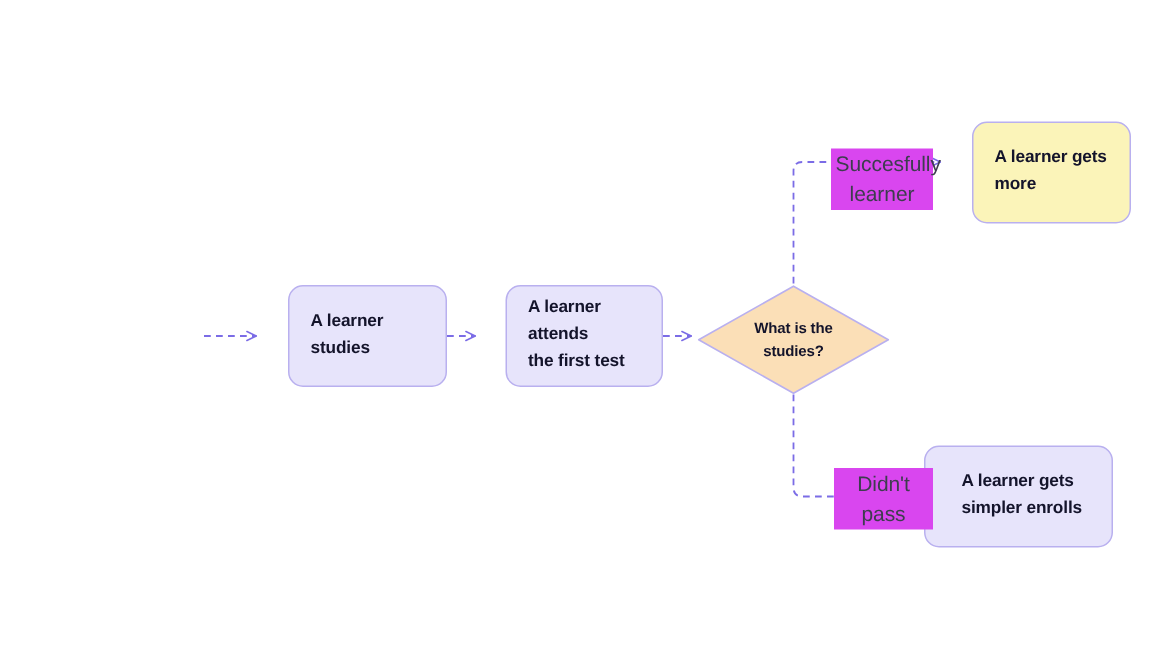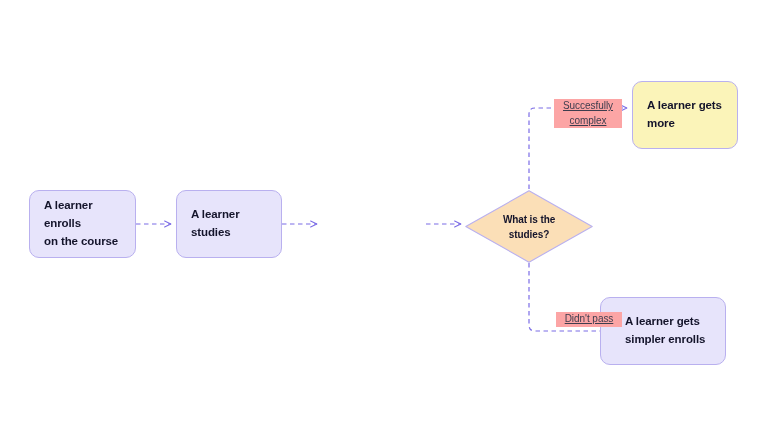--- a/index.html
+++ b/index.html
@@ -29,20 +29,21 @@
     pointer-events: none;
   }
   .node {
     position: absolute;
     box-sizing: border-box;
     display: flex;
     align-items: center;
     border-radius: 10px;
     border: 1px solid #b9b0ef;
     padding: 0 14px;
+    margin-left: 16px;
   }
   .node .node-label {
     font-size: 11.5px;
     font-weight: bold;
     color: #14142b;
     line-height: 1.55;
     letter-spacing: -0.1px;
   }
   .node-process {
     background: #e7e4fb;
@@ -68,28 +69,27 @@
     position: relative;
     font-size: 10px;
     font-weight: bold;
     color: #14142b;
     line-height: 1.5;
     text-align: center;
     letter-spacing: -0.1px;
   }
   .edge-label {
     position: absolute;
-    font-size: 10px;
+    font-size: 14px;
     color: #3d3d4e;
     line-height: 1.45;
     text-align: center;
-    background: #fca5a5;
+    background: #d946ef;
     padding: 0 3px;
     letter-spacing: -0.05px;
-    text-decoration: underline;
   }
 </style>
 </head>
 <body>
 
 <div id="canvas">
 
   <svg class="edges" viewBox="0 0 768 446" width="768" height="446">
     <defs>
       <marker id="arrowOpen" viewBox="0 0 10 10" refX="8.6" refY="5" markerWidth="7" markerHeight="7" orient="auto-start-reverse">
@@ -104,33 +104,33 @@
       <path d="M 282 224 L 317 224" marker-end="url(#arrowOpen)"></path>
 
       <path d="M 426 224 L 461 224" marker-end="url(#arrowOpen)"></path>
 
       <path d="M 529 189 L 529 114 Q 529 108 535 108 L 627 108" marker-end="url(#arrowOpen)"></path>
 
       <path d="M 529 263 L 529 325 Q 529 331 535 331 L 627 331" marker-end="url(#arrowOpen)"></path>
     </g>
   </svg>
 
-  <div class="node node-process" style="left:29px; top:190px; width:107px; height:68px;">
-    <div class="node-label">
-      <span>A learner enrolls</span><br>
-      <span>on the course</span>
-    </div>
-  </div>
 
   <div class="node node-process" style="left:176px; top:190px; width:106px; height:68px;justify-content:flex-end;">
     <div class="node-label">
       <span>A learner studies</span>
     </div>
   </div>
 
+  <div class="node node-process" style="left:321px; top:190px; width:105px; height:68px;">
+    <div class="node-label">
+      <span>A learner attends</span><br>
+      <span>the first test</span>
+    </div>
+  </div>
 
   <div class="node-decision" style="left:465px; top:190px; width:128px; height:73px;">
     <svg class="diamond-shape" viewBox="0 0 128 73" width="128" height="73" preserveAspectRatio="none">
       <polygon points="64,0.8 127.2,36.5 64,72.2 0.8,36.5" fill="#fbdfb7" stroke="#b9b0ef" stroke-width="1.1" stroke-linejoin="round"></polygon>
     </svg>
     <div class="node-label">
       <span>What is the</span><br>
       <span>studies?</span>
     </div>
   </div>
@@ -143,20 +143,20 @@
 
   <div class="node node-outcome-negative" style="left:600px; top:297px; width:126px; height:68px;padding-left:24px;">
     <div class="node-label">
       <span>A learner gets</span><br>
       <span>simpler enrolls</span>
     </div>
   </div>
 
   <div class="edge-label" style="left:554px; top:99px; width:62px;">
     <span>Succesfully</span><br>
-    <span>complex</span>
+    <span>learner</span>
   </div>
 
   <div class="edge-label" style="left:556px; top:312px; width:60px;">
     <span>Didn't pass</span>
   </div>
 
 </div>
 
 </body></html>

